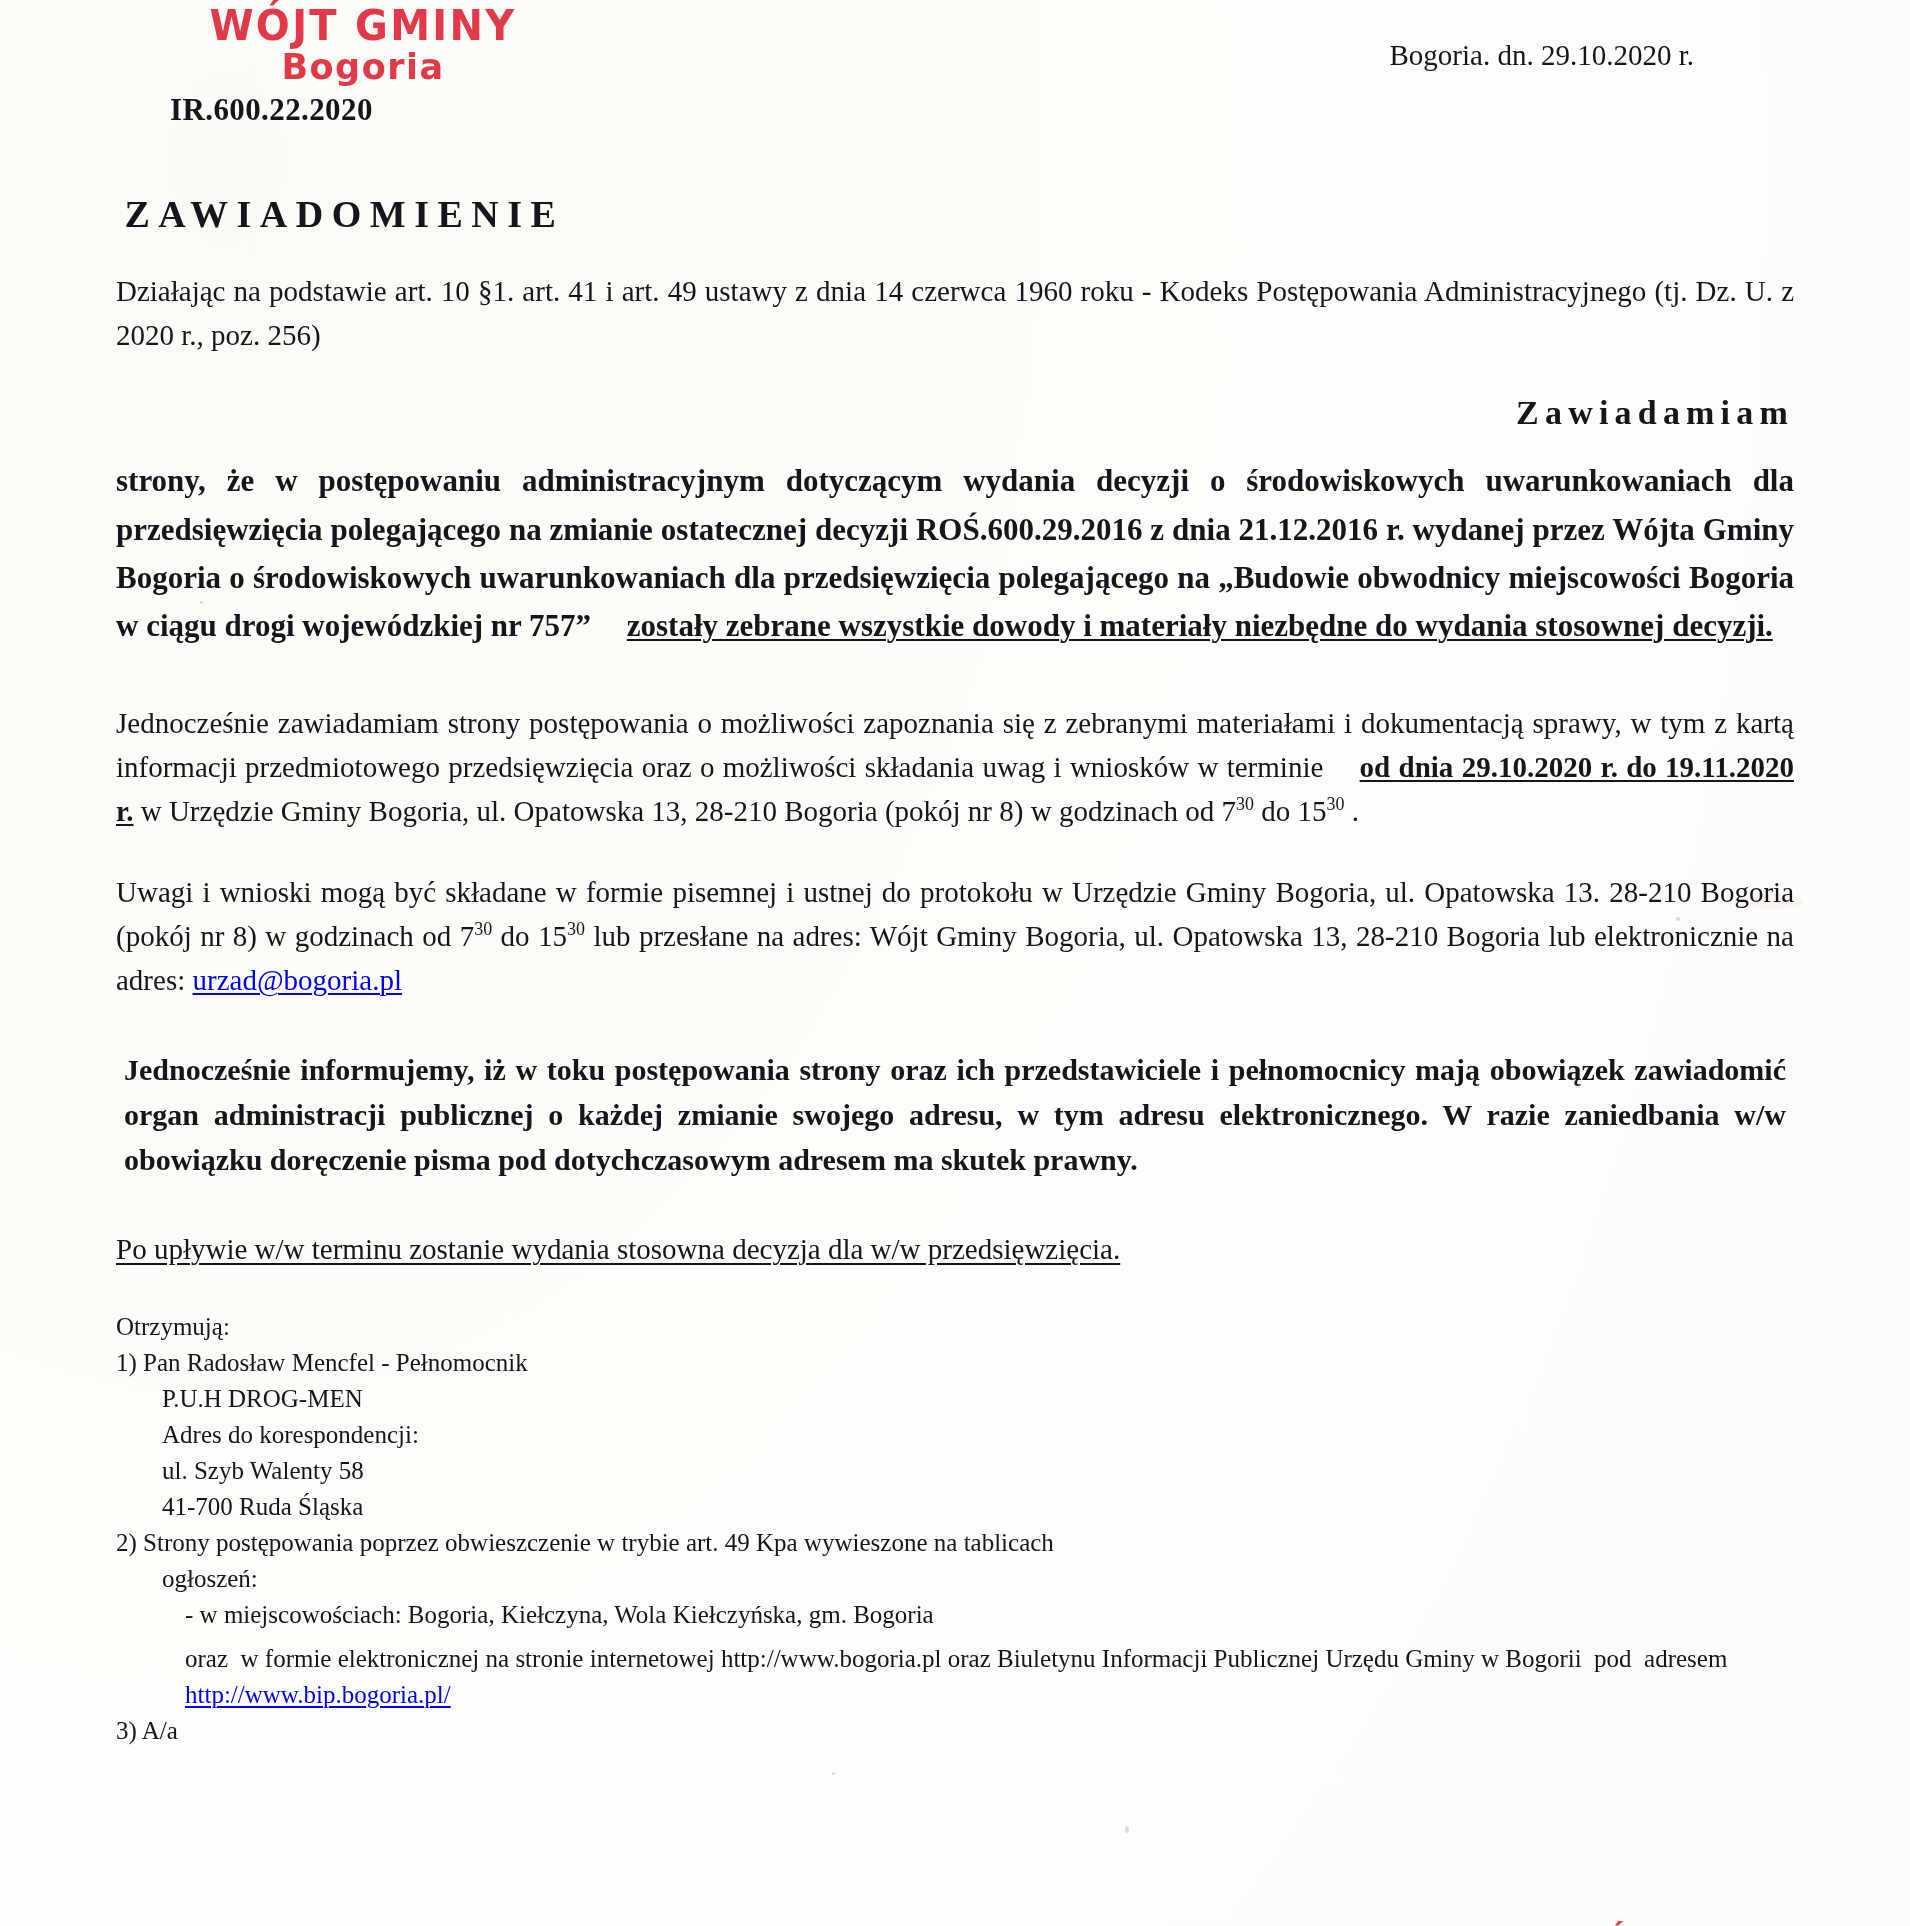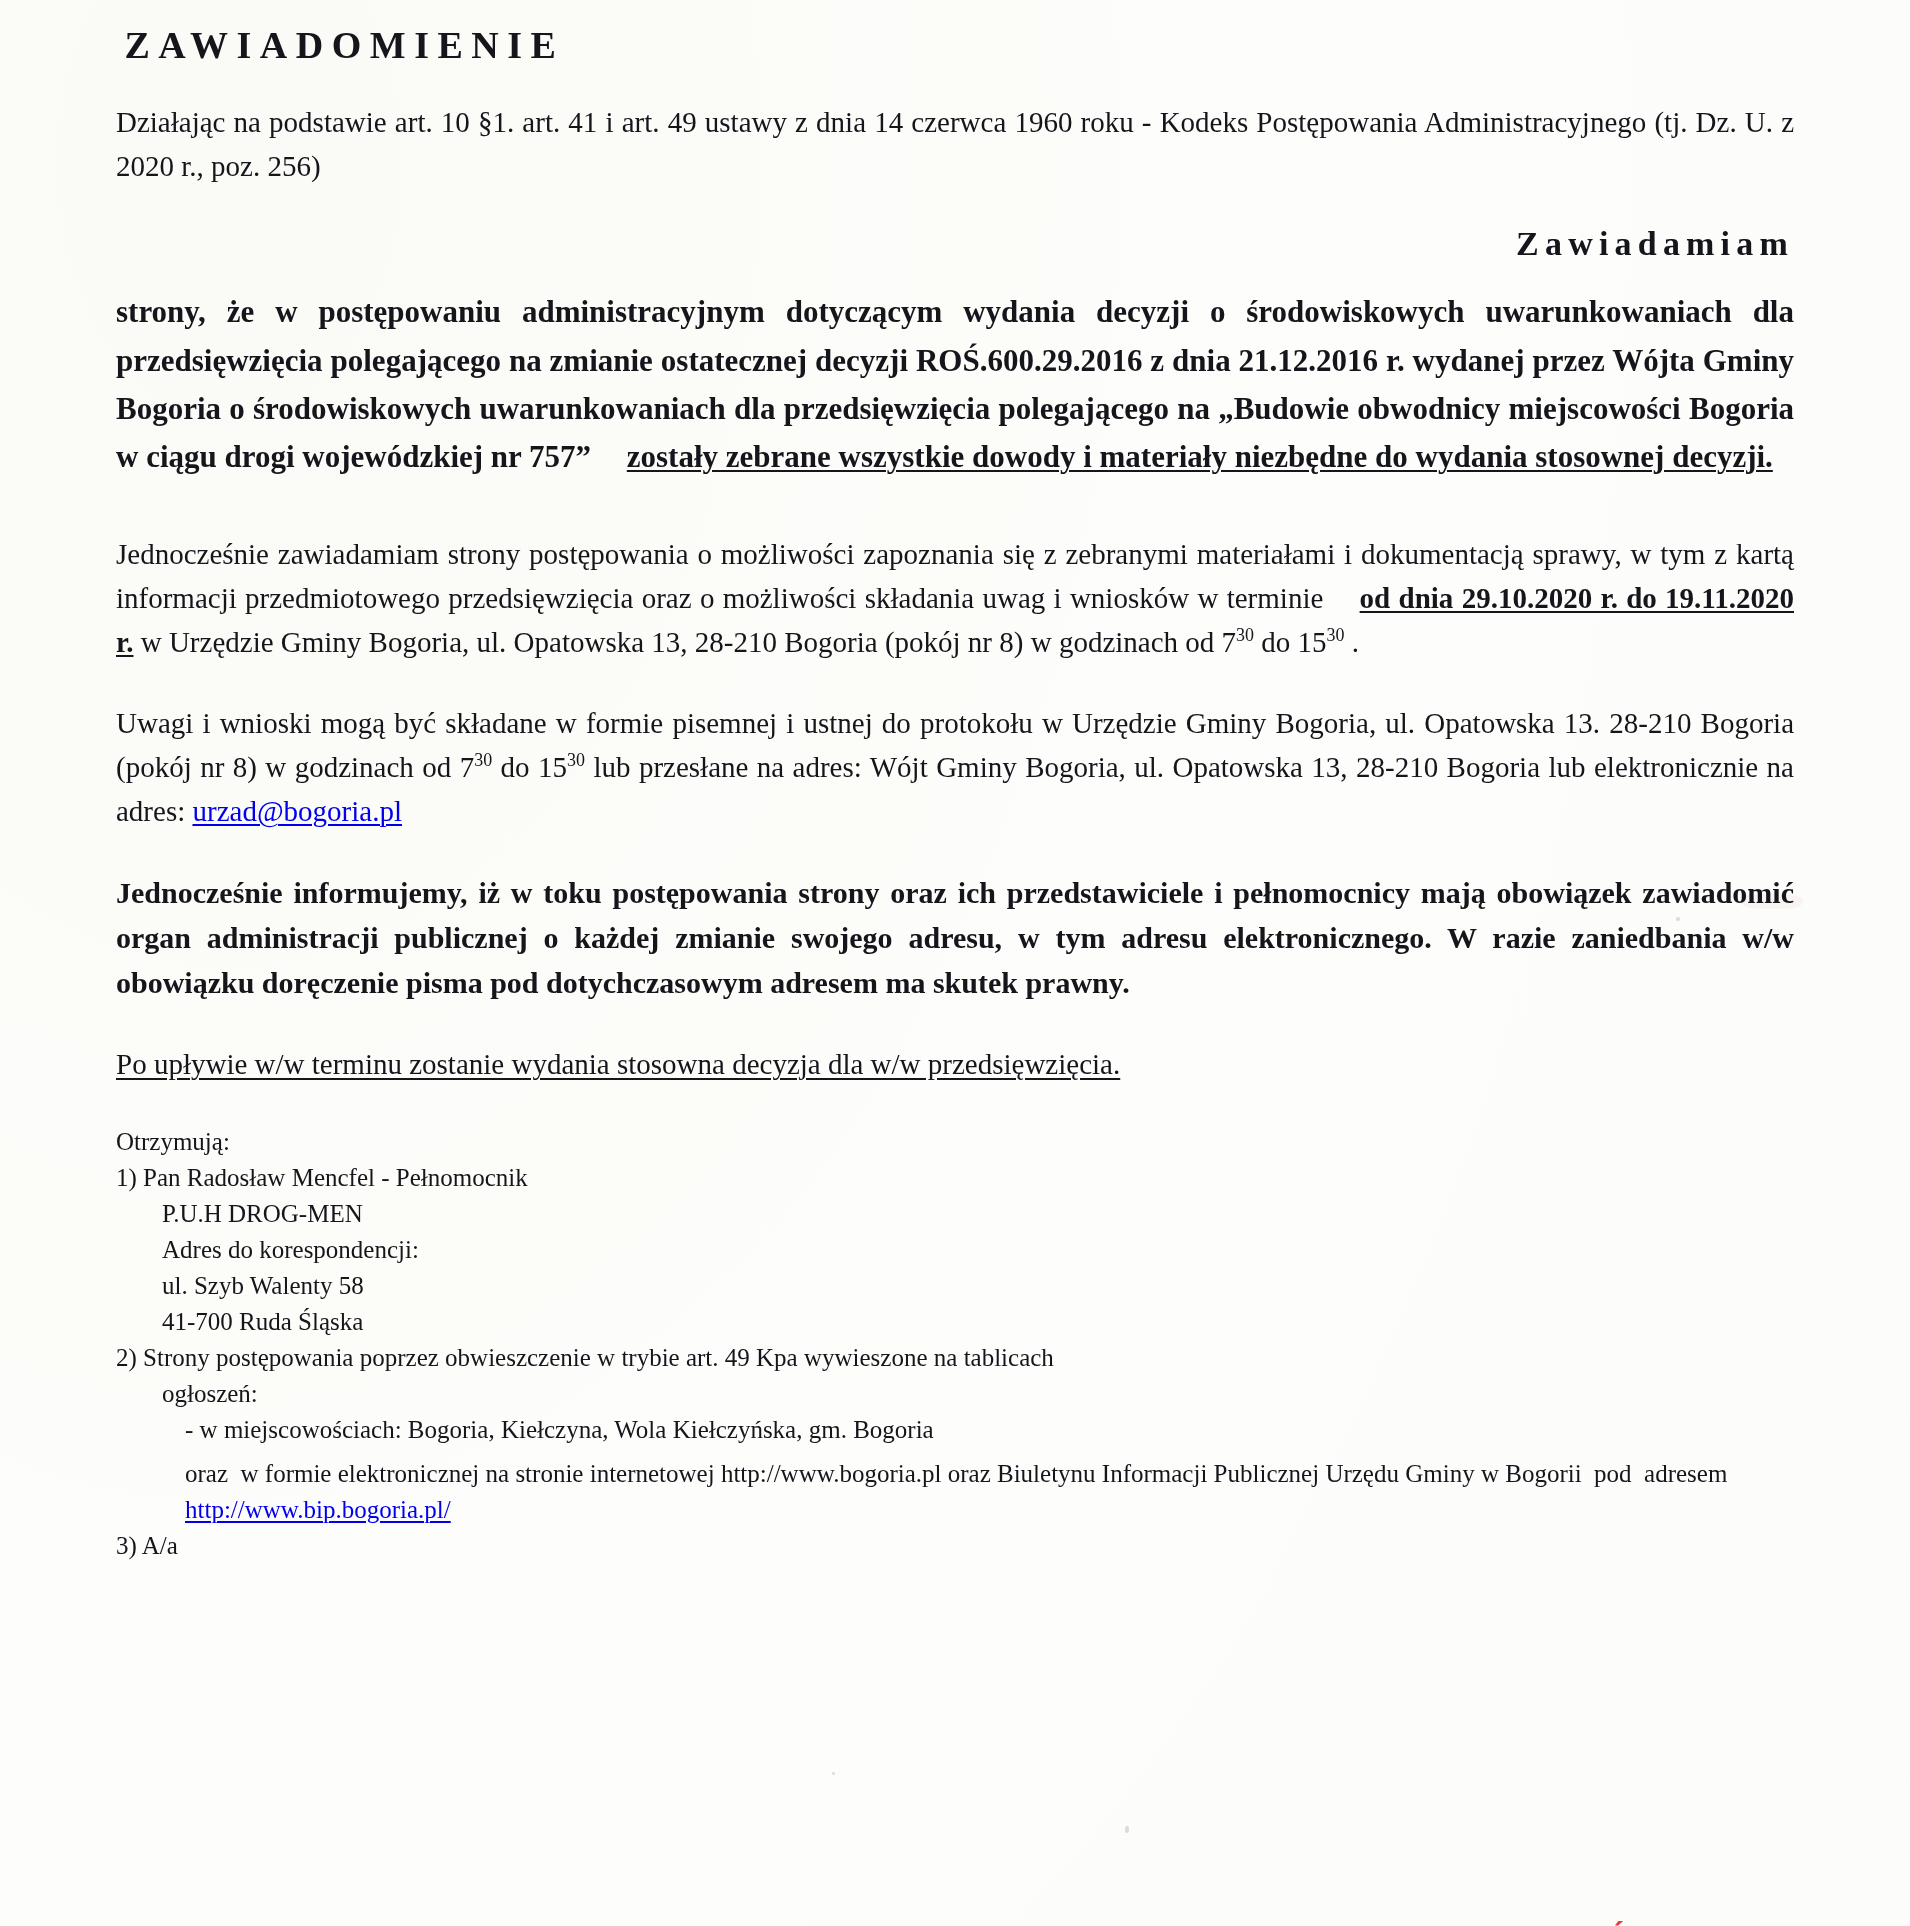--- a/index.html
+++ b/index.html
@@ -109,21 +109,21 @@
     font-size: 31px;
     line-height: 1.56;
     text-align: justify;
     margin: 0;
   }
   .bold-block2 {
     font-weight: bold;
     font-size: 30px;
     line-height: 1.5;
     text-align: justify;
-    margin: 0;
+    margin: 8px;
   }
   u, .u {
     text-decoration: underline;
     text-underline-offset: 3.1px;
     text-decoration-thickness: 1.5px;
     margin-left: 28px;
   }
   .u-line {
     text-decoration: underline;
     text-underline-offset: 3.9px;
@@ -194,20 +194,28 @@
   <div class="paper-tint"></div>
 
   <div class="speck" style="left:200px;top:601px;width:2.7px;height:2.7px;"></div>
   <div class="speck" style="left:1676px;top:917px;width:3.5px;height:3.5px;"></div>
   <div class="speck" style="left:832px;top:1772px;width:3.1px;height:3.1px;"></div>
   <div class="speck" style="left:1125px;top:1826px;width:3.9px;height:7px;"></div>
   <div class="speck" style="left:1741px;top:894px;width:62px;height:15.4px;border-radius:40%;opacity:.12;background:#e8b7b7;"></div>
 
   <div class="content">
 
+    <div class="header">
+      <div class="stamp">
+        <div class="stamp-line1">WÓJT GMINY</div>
+        <div class="stamp-line2">Bogoria</div>
+      </div>
+      <div class="case-no">IR.600.22.2020</div>
+      <div class="place-date">Bogoria. dn. 29.10.2020 r.</div>
+    </div>
 
     <div class="doc-title">ZAWIADOMIENIE</div>
 
     <p class="body lead">Działając na podstawie art. 10 §1. art. 41 i art. 49 ustawy z dnia 14 czerwca 1960 roku - Kodeks Postępowania Administracyjnego (tj. Dz. U. z 2020 r., poz. 256)</p>
 
     <div class="spacer-md"></div>
 
     <div class="sub-title">Zawiadamiam</div>
 
     <div class="spacer-sm"></div>

